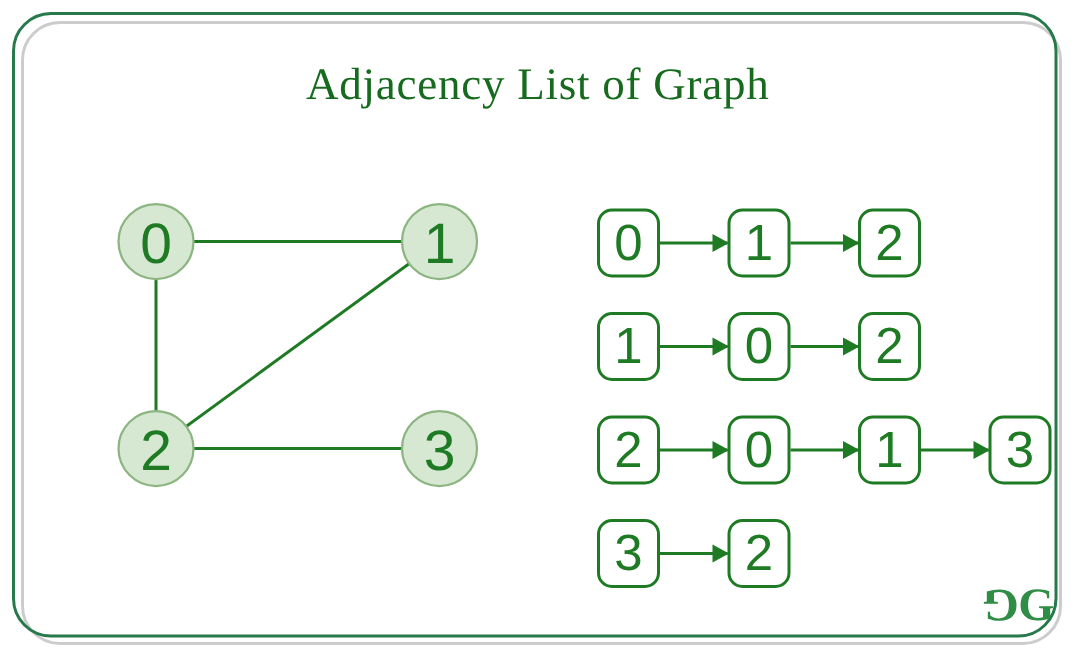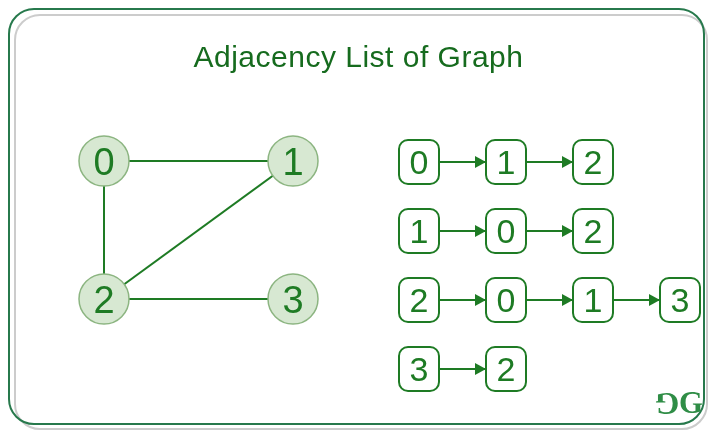--- a/index.html
+++ b/index.html
@@ -34,21 +34,21 @@
     border: 2px solid var(--card_border, #27794c);
     border-radius: 26px;
     box-sizing: border-box;
     background: transparent;
   }
   .title {
     position: absolute;
     left: 0; right: 0;
     top: 40px;
     text-align: center;
-    font-family: Liberation Sans, sans-serif;
+    font-family: Liberation Serif, serif;
     font-size: 30px;
     color: var(--title_color, #166b1e);
     letter-spacing: 0.5px;
   }
   #graph-svg {
     position: absolute;
     left: 0; top: 0;
     width: 717px;
     height: 441px;
     pointer-events: none;

